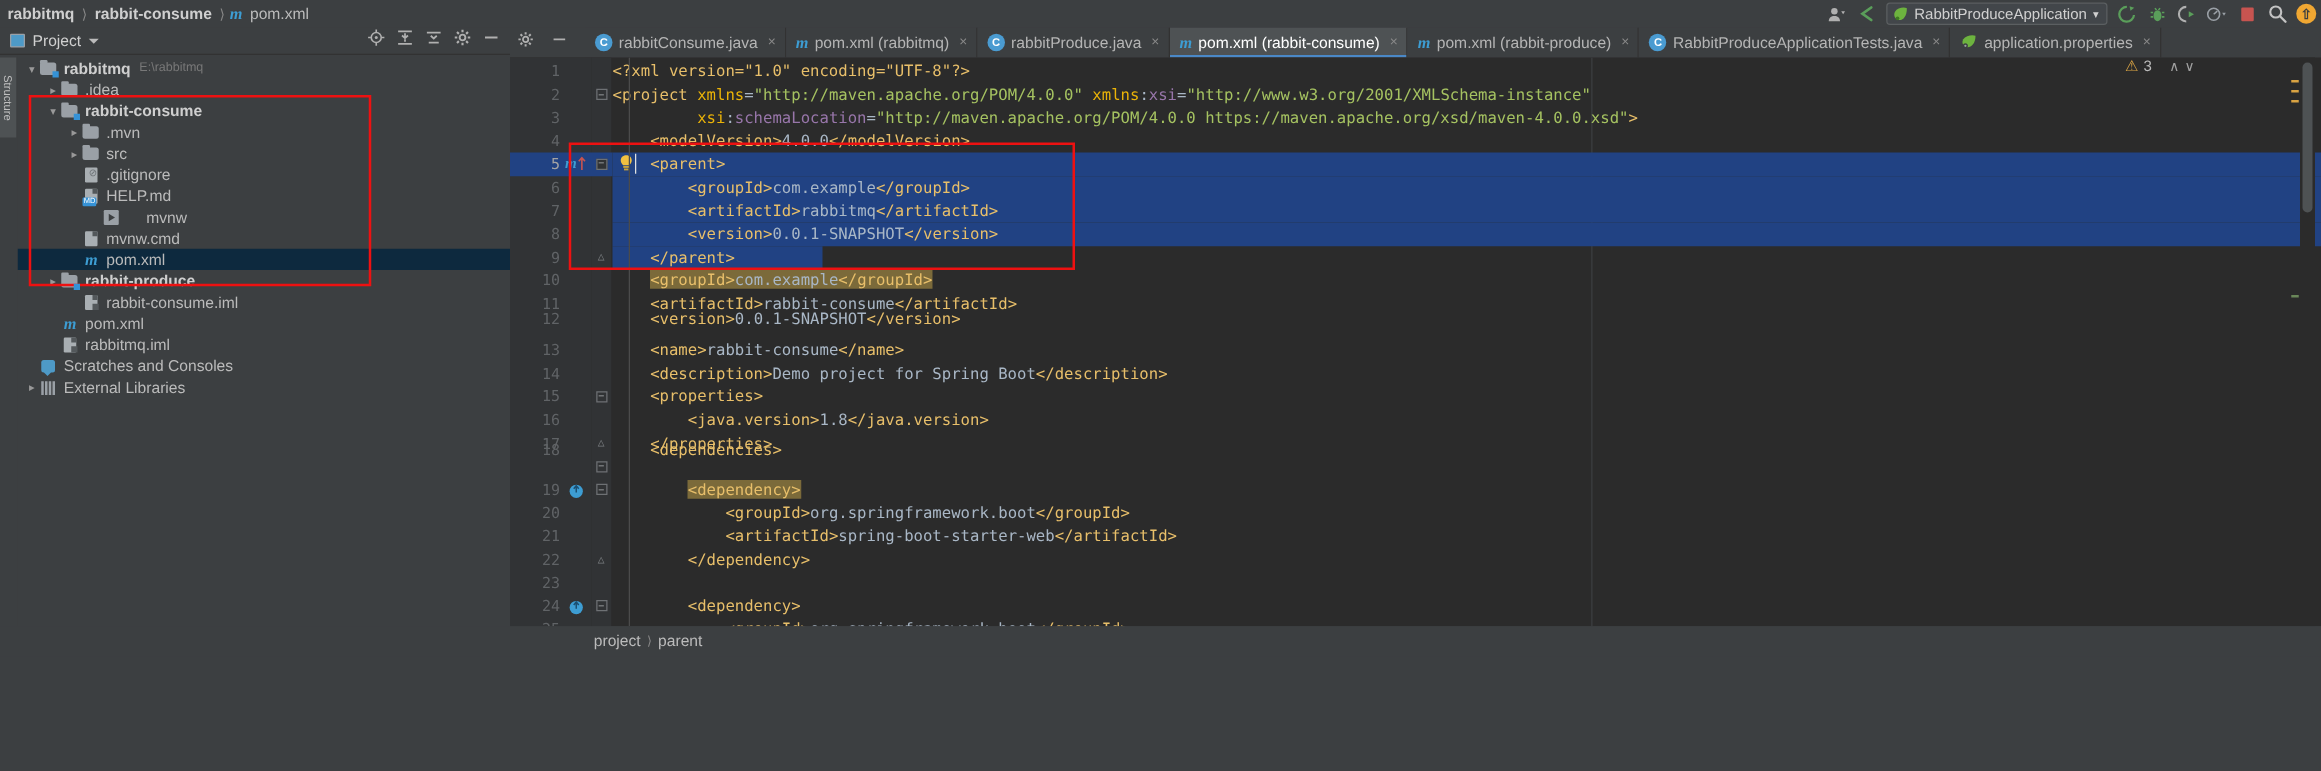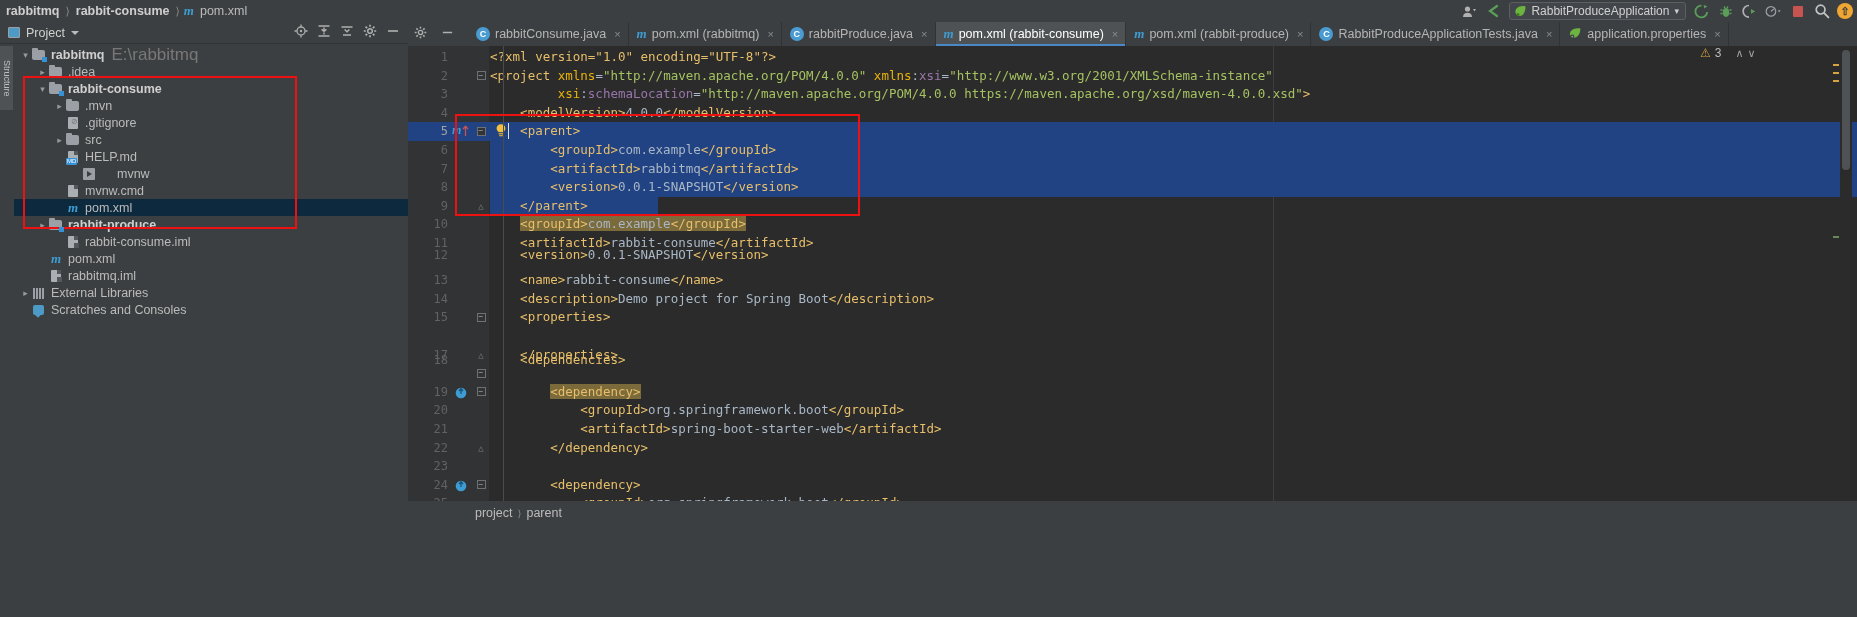--- a/index.html
+++ b/index.html
@@ -63,21 +63,21 @@
     background:#3c3f41; overflow:hidden; padding-top:2px;
   }
   .row{ height:17px; display:flex; align-items:center; font-size:12.5px; white-space:nowrap; position:relative; }
   .row.selected{ background:#0d293e; }
   .arrow{ width:11px; text-align:center; color:#999; font-size:9px; flex:0 0 11px; }
   .arrow.open::before{ content:"\25BE"; }
   .arrow.closed::before{ content:"\25B8"; }
   .ico{ width:16px; height:16px; flex:0 0 16px; margin-right:4px; position:relative; display:inline-block; }
   .lblname{ color:#bbbbbb; }
   .lblname.bold{ font-weight:bold; color:#cfcfcf; }
-  .sub{ color:#787878; font-size:17px; margin-left:7px; }
+  .sub{ color:#787878; font-size:10px; margin-left:7px; }
 
   
   .ico.folder::before{ content:""; position:absolute; left:1px; top:3px; width:13px; height:10px;
      background:#9aa0a6; border-radius:1px 2px 2px 2px; }
   .ico.folder::after{ content:""; position:absolute; left:1px; top:1px; width:6px; height:3px; background:#9aa0a6; border-radius:1px;}
   .ico.module .mk{ position:absolute; right:0px; bottom:1px; width:5px; height:5px; background:#3592d6; z-index:3;}
   .ico.file::before{ content:""; position:absolute; left:3px; top:2px; width:10px; height:12px;
      background:#a9afb3; border-radius:1px;}
   .ico.file::after{ content:""; position:absolute; right:3px; top:2px; width:4px; height:4px;
      background:#53585b; }
@@ -320,28 +320,28 @@
           <i class="mk"></i>
         </span>
         <span class="lblname bold">rabbit-consume</span>
       </div>
       <div class="row" style="padding-left: 40px; text-align: center;">
         <span class="arrow closed"></span>
         <span class="ico folder"></span>
         <span class="lblname">.mvn</span>
       </div>
       <div class="row" style="padding-left: 40px;">
-        <span class="arrow"></span>
-        <span class="ico file git"></span>
-        <span class="lblname">.gitignore</span>
-      </div>
-      <div class="row" style="padding-left: 40px;">
         <span class="arrow closed"></span>
         <span class="ico folder"></span>
         <span class="lblname">src</span>
+      </div>
+      <div class="row" style="padding-left: 40px;">
+        <span class="arrow"></span>
+        <span class="ico file git"></span>
+        <span class="lblname">.gitignore</span>
       </div>
       <div class="row" style="padding-left: 40px;">
         <span class="arrow"></span>
         <span class="ico file">
           <span class="badge">MD</span>
         </span>
         <span class="lblname">HELP.md</span>
       </div>
       <div class="row" style="padding-left: 40px; gap: 16px;">
         <span class="arrow"></span>
@@ -380,37 +380,37 @@
           <span class="mglyph">m</span>
         </span>
         <span class="lblname">pom.xml</span>
       </div>
       <div class="row" style="padding-left: 23px;">
         <span class="arrow"></span>
         <span class="ico file iml">
           <i class="corner"></i>
         </span>
         <span class="lblname">rabbitmq.iml</span>
+      </div>
+      <div class="row" style="padding-left: 6px;">
+        <span class="arrow"></span>
+        <span class="ico scratch"></span>
+        <span class="lblname">Scratches and Consoles</span>
       </div>
       <div class="row" style="padding-left: 6px;">
         <span class="arrow closed"></span>
         <span class="ico libs">
           <span class="bars">
             <i style="left:0"></i>
             <i style="left:3px"></i>
             <i style="left:6px"></i>
             <i style="left:9px"></i>
           </span>
         </span>
         <span class="lblname">External Libraries</span>
-      </div>
-      <div class="row" style="padding-left: 6px;">
-        <span class="arrow"></span>
-        <span class="ico scratch"></span>
-        <span class="lblname">Scratches and Consoles</span>
       </div>
     </div>
   <div class="redbox" style="left:23px; top:76px; width:274px; height:153px;"></div>
 
   <div class="tabsbar" id="tabsbar">
       <div style="display: flex; align-items: center; gap: 14px; padding: 0px 14px 0px 6px;">
         <span><svg width="13" height="13" viewBox="0 0 14 14">
             <circle cx="7" cy="7" r="2.3" stroke="#b0b0b0" stroke-width="1.5" fill="none"></circle>
             <g stroke="#b0b0b0" stroke-width="1.7">
               <path d="M7 0.8 v2.0 M7 11.2 v2.0 M0.8 7 h2.0 M11.2 7 h2.0 M2.6 2.6 l1.5 1.5 M9.9 9.9 l1.5 1.5 M11.4 2.6 l-1.5 1.5 M4.1 9.9 l-1.5 1.5"></path>
@@ -524,20 +524,24 @@
           <span class="lnum">13</span>
           <span class="code">    <span class="t-tag">&lt;name</span><span class="t-tag">&gt;</span><span class="t-text">rabbit-consume</span><span class="t-tag">&lt;/name&gt;</span></span>
         </div>
         <div class="cline" style="top: 243.8px;">
           <span class="lnum">14</span>
           <span class="code">    <span class="t-tag">&lt;description</span><span class="t-tag">&gt;</span><span class="t-text">Demo project for Spring Boot</span><span class="t-tag">&lt;/description&gt;</span></span>
         </div>
         <div class="cline" style="top: 262.4px;">
           <span class="lnum">15</span>
           <span class="code">    <span class="t-tag">&lt;properties</span><span class="t-tag">&gt;</span></span>
+        </div>
+        <div class="cline" style="top: 281px;">
+          <span class="lnum">16</span>
+          <span class="code">        <span class="t-tag">&lt;java.version</span><span class="t-tag">&gt;</span><span class="t-text">1.8</span><span class="t-tag">&lt;/java.version&gt;</span></span>
         </div>
         <div class="cline" style="top: 299.6px;">
           <span class="lnum">17</span>
           <span class="code">    <span class="t-tag">&lt;/properties&gt;</span></span>
         </div>
         <div class="cline" style="top: 305px;">
           <span class="lnum">18</span>
           <span class="code">    <span class="t-tag">&lt;dependencies</span><span class="t-tag">&gt;</span></span>
         </div>
         <div class="cline" style="top: 336.8px;">

